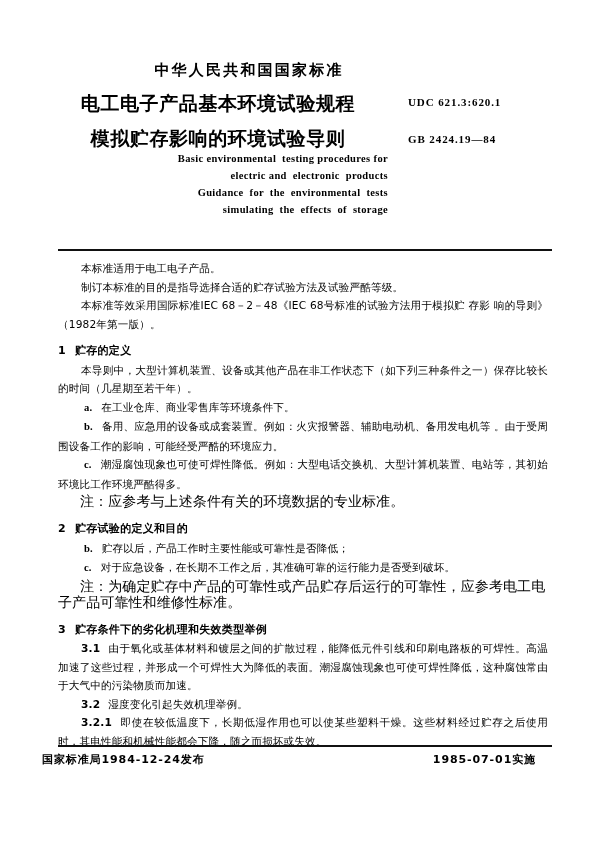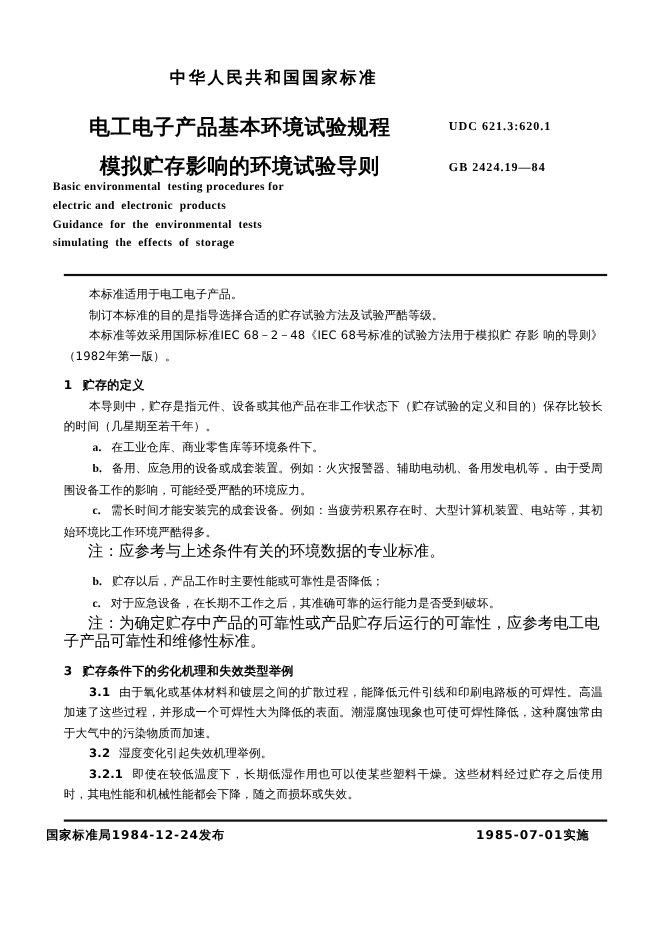--- a/index.html
+++ b/index.html
@@ -33,21 +33,21 @@
     text-align: center;
     font-size: 15px;
     font-weight: bold;
     letter-spacing: 2.2px;
     padding-left: 10px;
     line-height: 1.1;
   }
 
   .title-row {
     position: relative;
-    margin-top: 28px;
+    margin-top: 15px;
     height: 68px;
   }
   .cn-titles {
     position: absolute;
     left: 48px;
     top: 0;
     width: 340px;
     text-align: center;
   }
   .cn-title {
@@ -72,23 +72,23 @@
     line-height: 1.0;
     font-family: "Liberation Serif", "DejaVu Serif", serif;
   }
   .code-line.second {
     margin-top: 26px;
   }
 
   .en-titles {
     position: absolute;
     left: 48px;
-    top: 100px;
+    top: 88px;
     width: 340px;
-    text-align: left;
+    text-align: right;
   }
   .en-line {
     font-size: 10.5px;
     font-weight: bold;
     letter-spacing: 0.35px;
     line-height: 1.62;
     font-family: "Liberation Serif", "DejaVu Serif", serif;
     white-space: pre;
   }
 
@@ -210,38 +210,41 @@
     <p class="para indent1">本标准适用于电工电子产品。</p>
     <p class="para indent1">制订本标准的目的是指导选择合适的贮存试验方法及试验严酷等级。</p>
     <p class="para indent1">本标准等效采用国际标准IEC 68－2－48《IEC 68号标准的试验方法用于模拟贮 存影 响的导则》（1982年第一版）。</p>
 
     <div class="gap-md"></div>
 
     <div class="h">
       <span class="num">1</span><span>贮存的定义</span>
     </div>
 
-    <p class="para indent1">本导则中，贮存是指元件、设备或其他产品在非工作状态下（贮存试验的定义和目的）保存比较长的时间（几星期至若干年）。</p>
+    <p class="para indent1">本导则中，大型计算机装置、设备或其他产品在非工作状态下（如下列三种条件之一）保存比较长的时间（几星期至若干年）。</p>
 
     <p class="para indent2">
       <span class="item-label">a.</span><span>在工业仓库、商业零售库等环境条件下。</span>
     </p>
 
     <p class="para indent2">
       <span class="item-label">b.</span><span>备用、应急用的设备或成套装置。例如：火灾报警器、辅助电动机、备用发电机等 。由于受周围设备工作的影响，可能经受严酷的环境应力。</span>
     </p>
 
     <p class="para indent2">
-      <span class="item-label">c.</span><span>需长时间才能安装完的成套设备。例如：当疲劳积累存在时、大型计算机装置、电站等，其初始环境比工作环境严酷得多。</span>
+      <span class="item-label">c.</span><span>潮湿腐蚀现象也可使可焊性降低。例如：大型电话交换机、大型计算机装置、电站等，其初始环境比工作环境严酷得多。</span>
     </p>
 
     <p class="note">注：应参考与上述条件有关的环境数据的专业标准。</p>
 
     <div class="gap-lg"></div>
 
+    <div class="h">
+      <span class="num">2</span><span>贮存试验的定义和目的</span>
+    </div>
 
 
 
     <p class="para indent2">
       <span class="item-label">b.</span><span>贮存以后，产品工作时主要性能或可靠性是否降低；</span>
     </p>
 
     <p class="para indent2">
       <span class="item-label">c.</span><span>对于应急设备，在长期不工作之后，其准确可靠的运行能力是否受到破坏。</span>
     </p>

